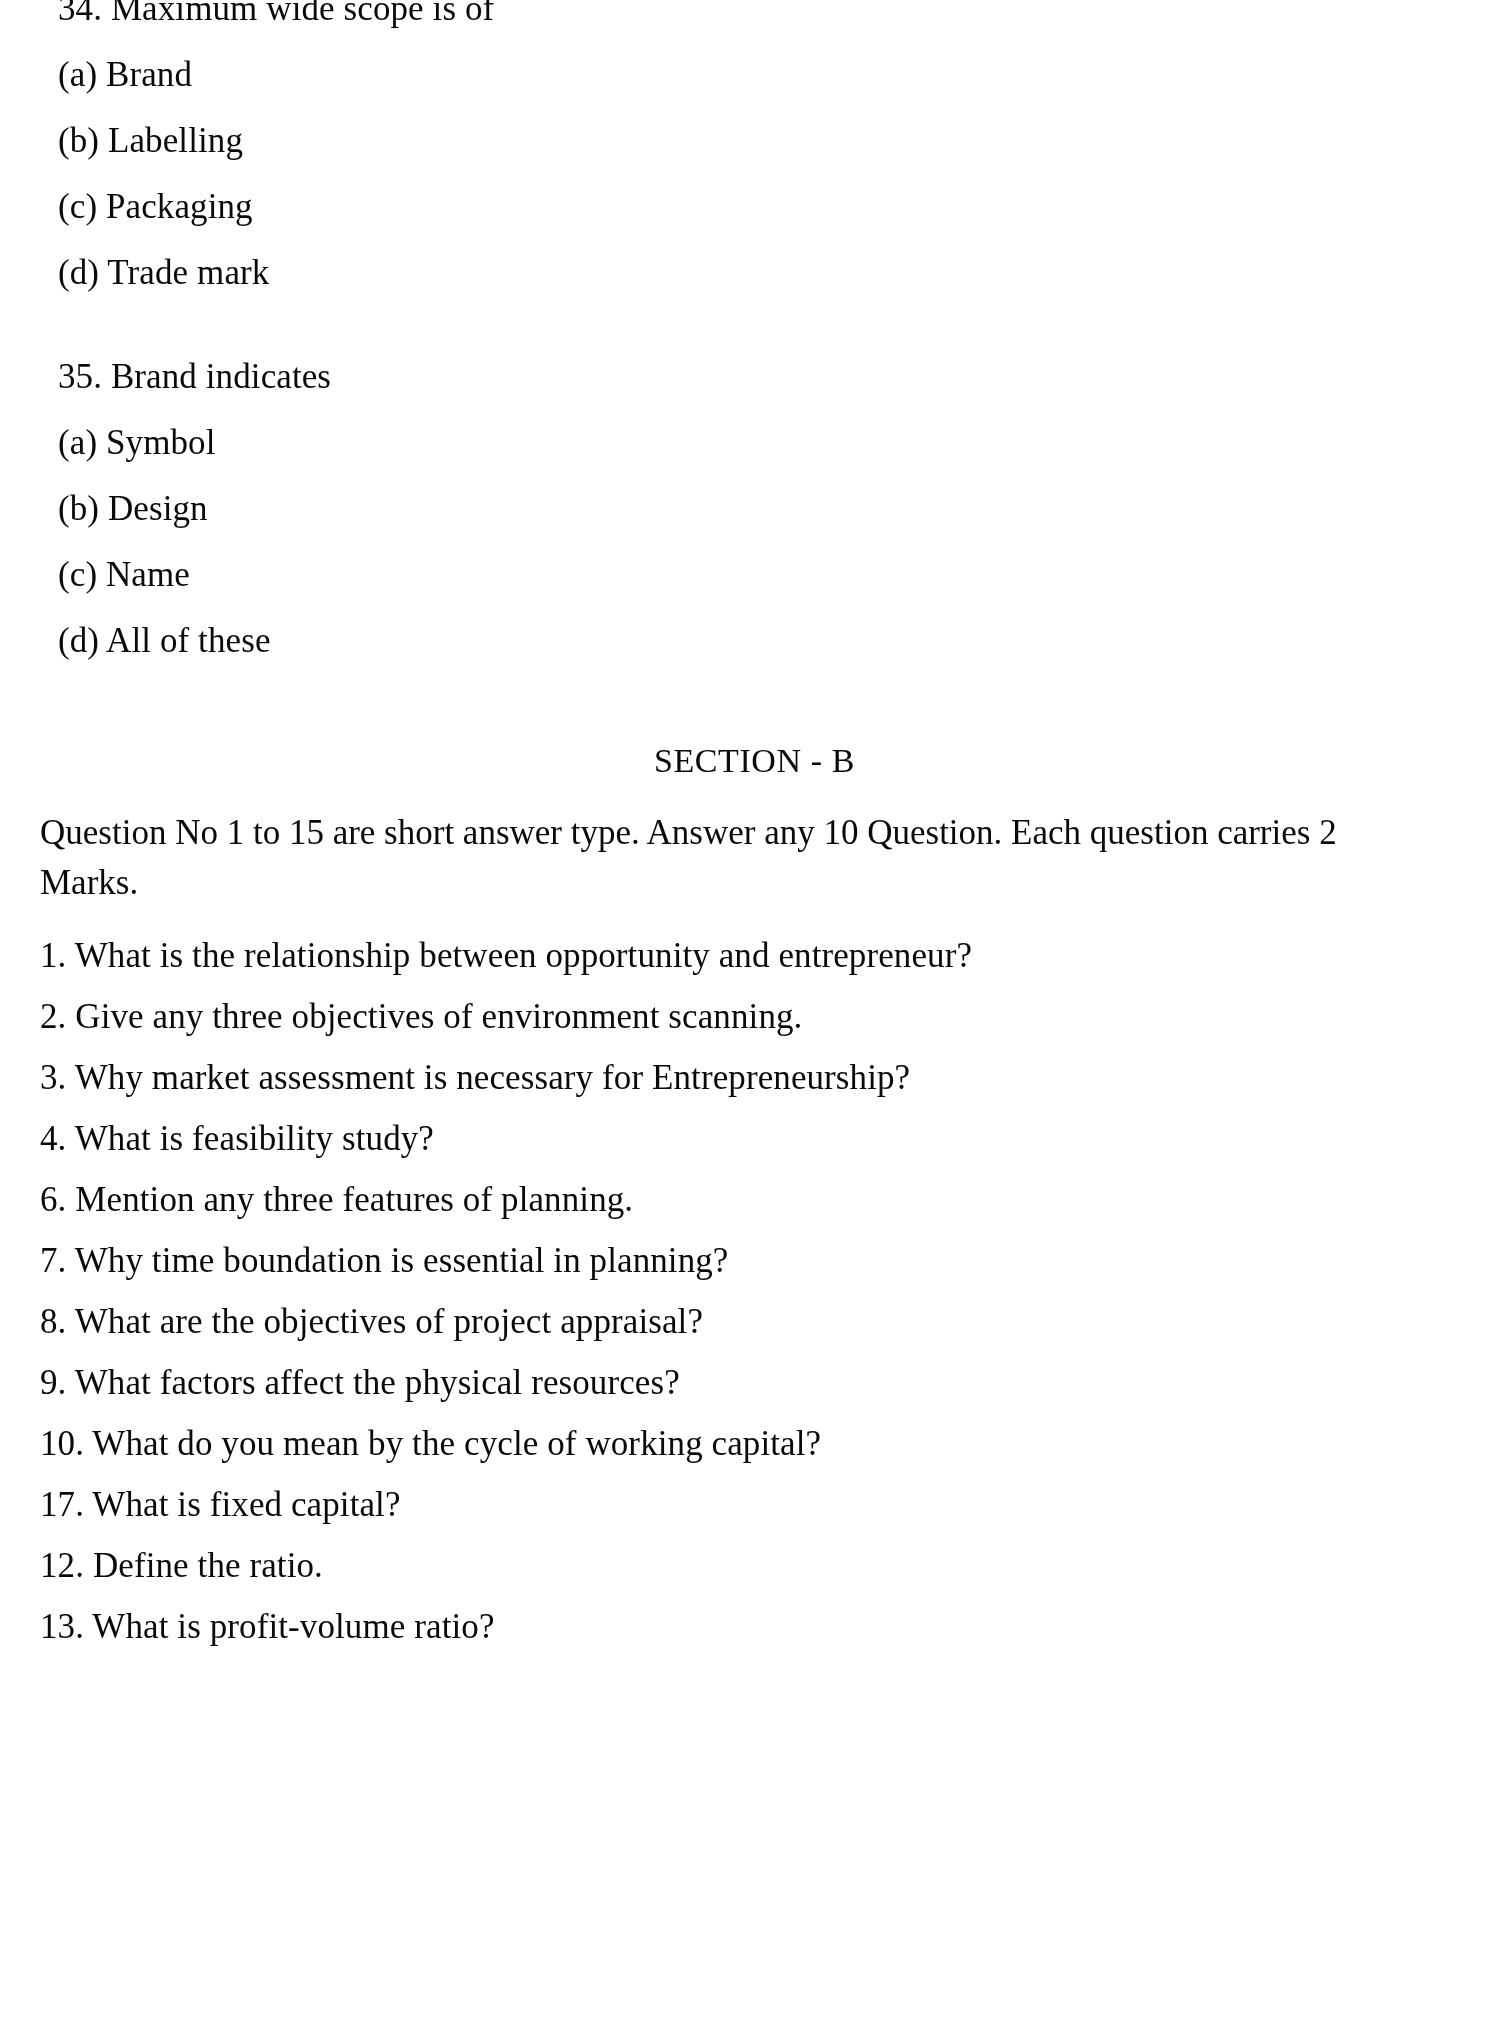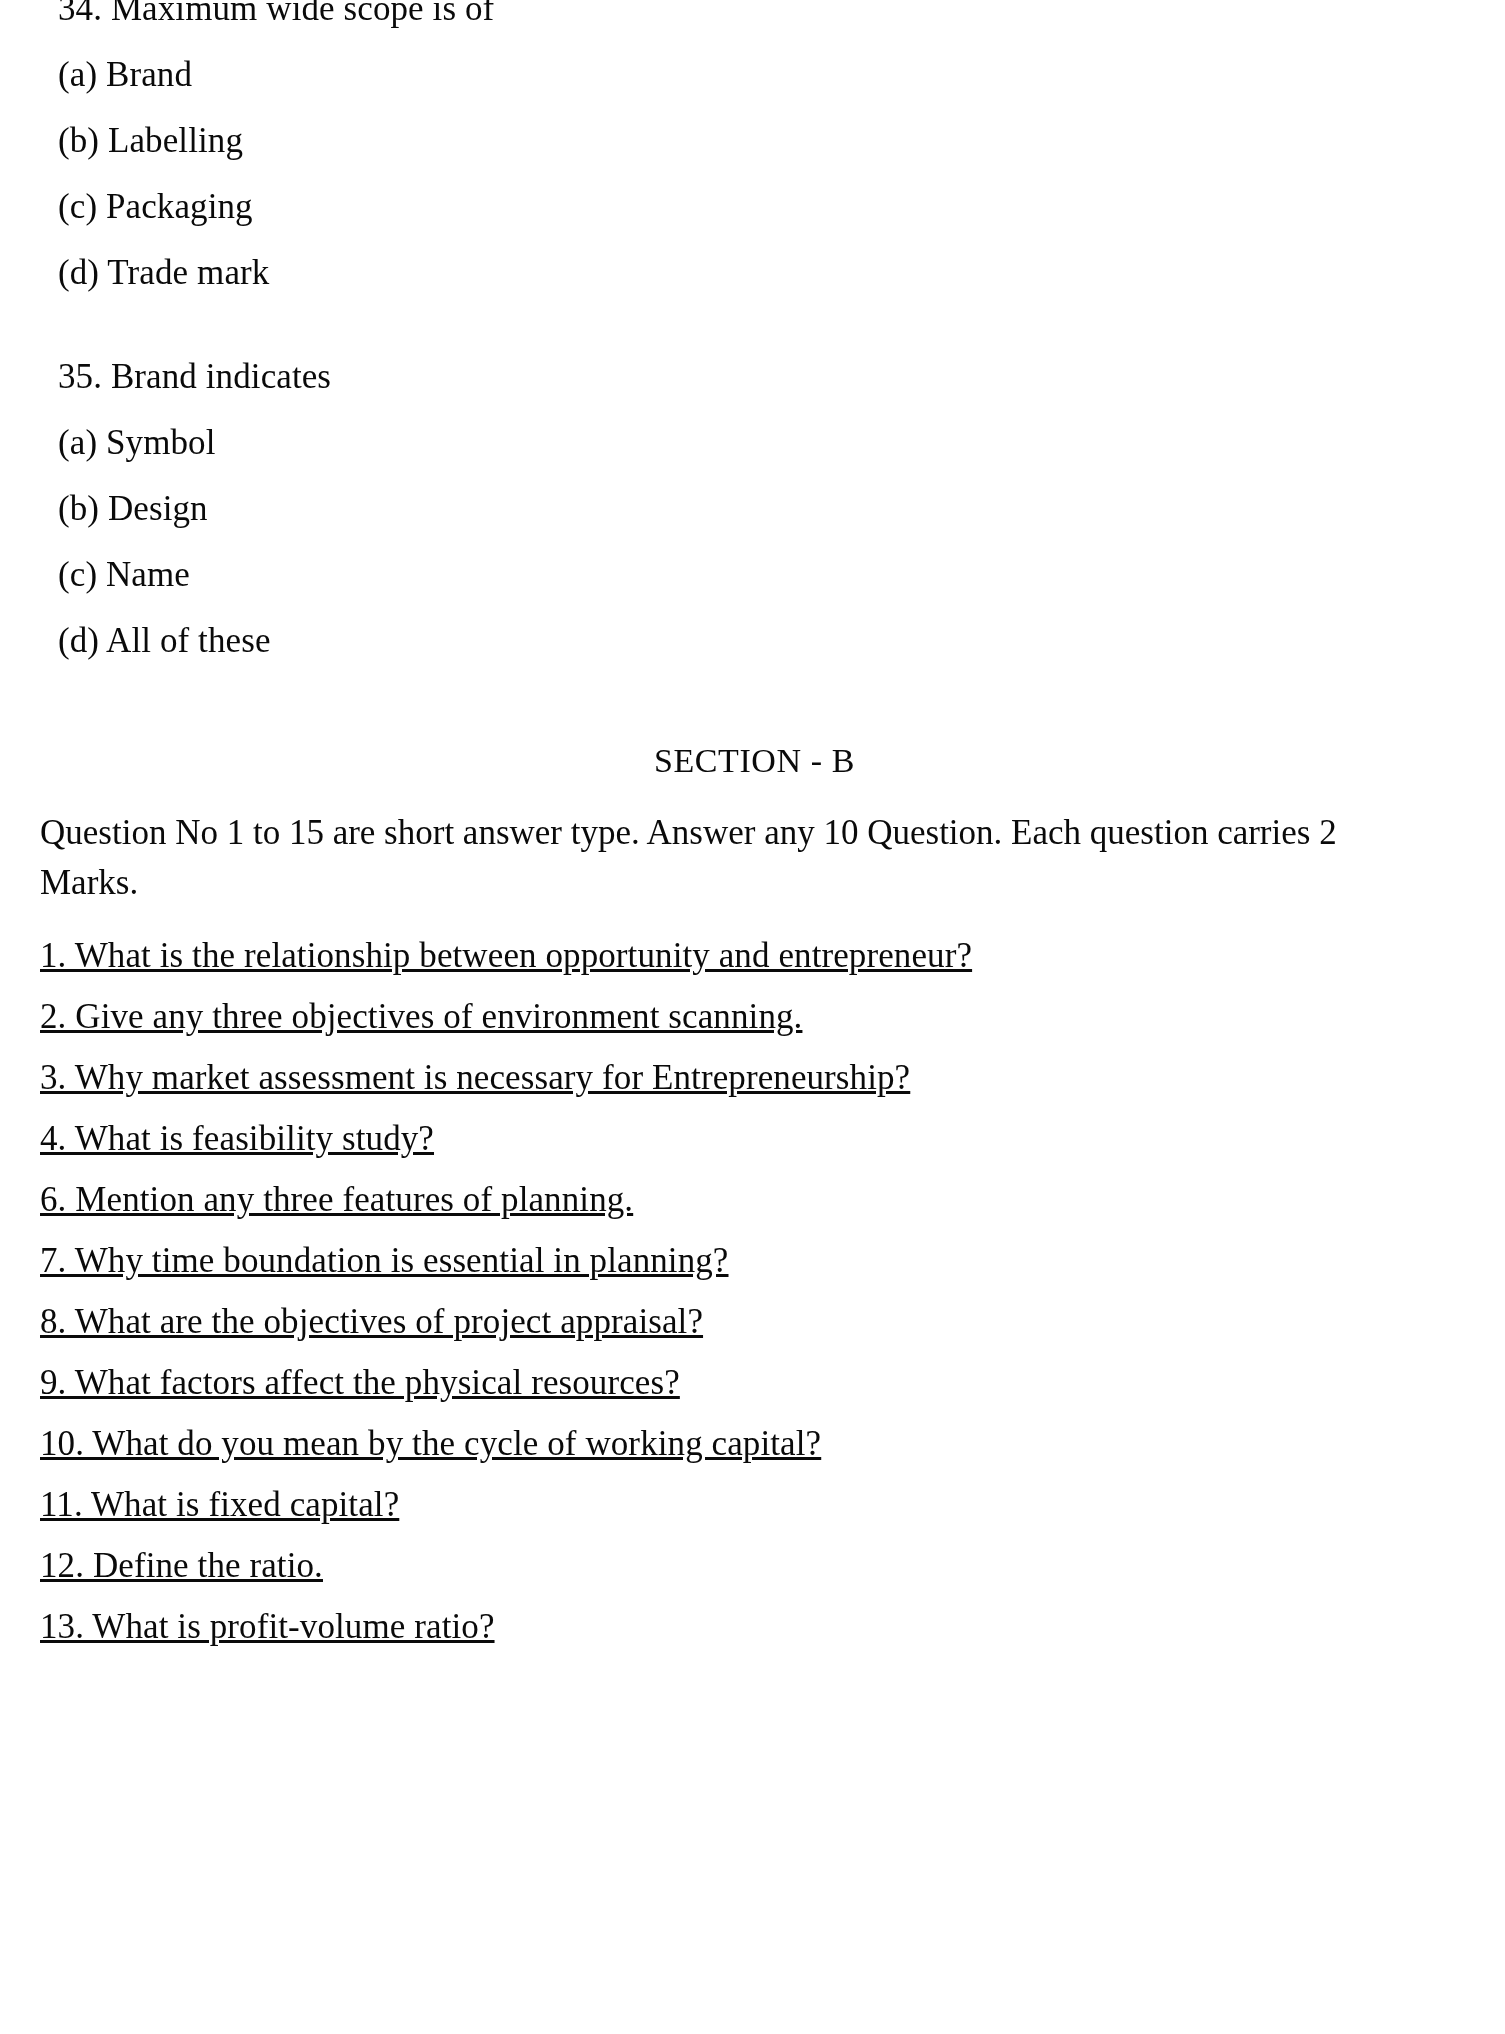--- a/index.html
+++ b/index.html
@@ -67,21 +67,20 @@
     font-size: 35px;
     line-height: 50px;
     text-align: left;
   }
   
   .qlist {
     position: absolute;
     left: 40px;
     top: 925px;
     width: 1380px;
-    text-decoration: underline;
   }
   .qitem {
     font-size: 35px;
     line-height: 61px;
     white-space: nowrap;
     letter-spacing: 0.1px;
   }
 </style>
 </head>
 <body>
@@ -115,18 +114,18 @@
   <div class="qlist">
     <div class="qitem">1. What is the relationship between opportunity and entrepreneur?</div>
     <div class="qitem">2. Give any three objectives of environment scanning.</div>
     <div class="qitem">3. Why market assessment is necessary for Entrepreneurship?</div>
     <div class="qitem">4. What is feasibility study?</div>
     <div class="qitem">6. Mention any three features of planning.</div>
     <div class="qitem">7. Why time boundation is essential in planning?</div>
     <div class="qitem">8. What are the objectives of project appraisal?</div>
     <div class="qitem">9. What factors affect the physical resources?</div>
     <div class="qitem">10. What do you mean by the cycle of working capital?</div>
-    <div class="qitem">11. What is fixed capital?</div>
+    <div class="qitem">17. What is fixed capital?</div>
     <div class="qitem">12. Define the ratio.</div>
     <div class="qitem">13. What is profit-volume ratio?</div>
   </div>
 
 </div>
 
 </body></html>

